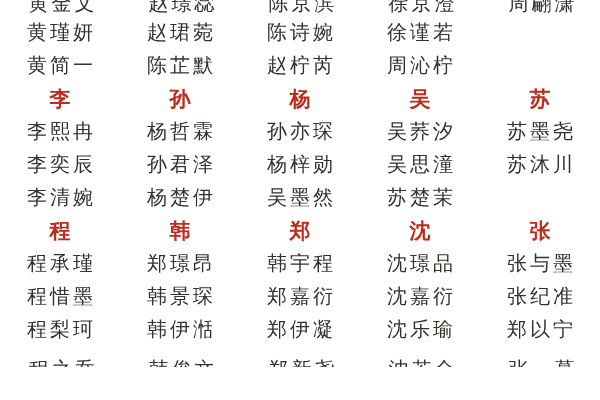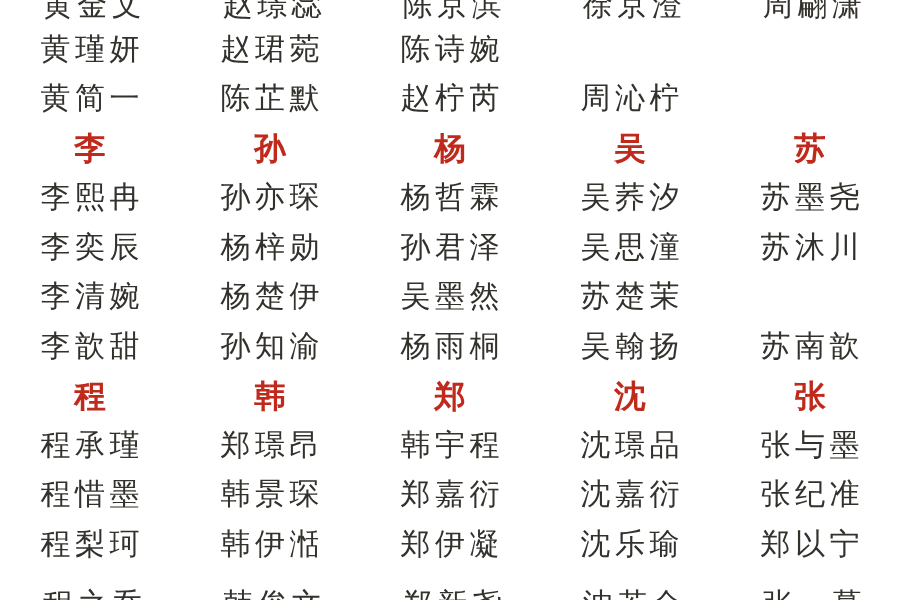--- a/index.html
+++ b/index.html
@@ -72,60 +72,54 @@
         <div class="cell"><span>黄金文</span></div>
         <div class="cell"><span>赵璟惢</span></div>
         <div class="cell"><span>陈京滨</span></div>
         <div class="cell"><span>徐京澄</span></div>
         <div class="cell"><span>周翩潇</span></div>
       </div>
       <div class="grid-row">
         <div class="cell"><span>黄瑾妍</span></div>
         <div class="cell"><span>赵珺菀</span></div>
         <div class="cell"><span>陈诗婉</span></div>
+        <div class="cell"><span>徐谨若</span></div>
       </div>
       <div class="grid-row">
         <div class="cell"><span>黄简一</span></div>
         <div class="cell"><span>陈芷默</span></div>
         <div class="cell"><span>赵柠芮</span></div>
         <div class="cell"><span>周沁柠</span></div>
       </div>
       <div class="grid-row row-header">
         <div class="cell header-cell">李</div>
         <div class="cell header-cell">孙</div>
         <div class="cell header-cell">杨</div>
         <div class="cell header-cell">吴</div>
         <div class="cell header-cell">苏</div>
       </div>
       <div class="grid-row">
         <div class="cell"><span>李熙冉</span></div>
+        <div class="cell"><span>杨哲霖</span></div>
         <div class="cell"><span>孙亦琛</span></div>
-        <div class="cell"><span>杨哲霖</span></div>
         <div class="cell"><span>吴荞汐</span></div>
         <div class="cell"><span>苏墨尧</span></div>
       </div>
       <div class="grid-row">
         <div class="cell"><span>李奕辰</span></div>
+        <div class="cell"><span>孙君泽</span></div>
         <div class="cell"><span>杨梓勋</span></div>
-        <div class="cell"><span>孙君泽</span></div>
         <div class="cell"><span>吴思潼</span></div>
         <div class="cell"><span>苏沐川</span></div>
       </div>
       <div class="grid-row">
         <div class="cell"><span>李清婉</span></div>
         <div class="cell"><span>杨楚伊</span></div>
         <div class="cell"><span>吴墨然</span></div>
         <div class="cell"><span>苏楚茉</span></div>
-      </div>
-      <div class="grid-row">
-        <div class="cell"><span>李歆甜</span></div>
-        <div class="cell"><span>孙知渝</span></div>
-        <div class="cell"><span>杨雨桐</span></div>
-        <div class="cell"><span>吴翰扬</span></div>
-        <div class="cell"><span>苏南歆</span></div>
       </div>
       <div class="grid-row row-header">
         <div class="cell header-cell">程</div>
         <div class="cell header-cell">韩</div>
         <div class="cell header-cell">郑</div>
         <div class="cell header-cell">沈</div>
         <div class="cell header-cell">张</div>
       </div>
       <div class="grid-row">
         <div class="cell"><span>程承瑾</span></div>

